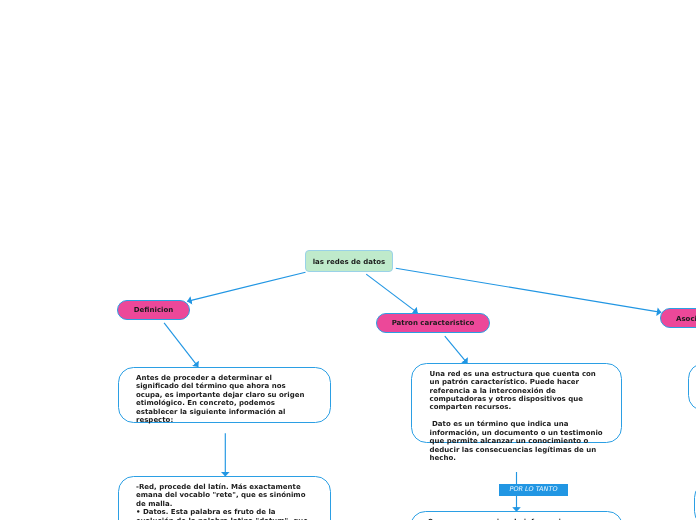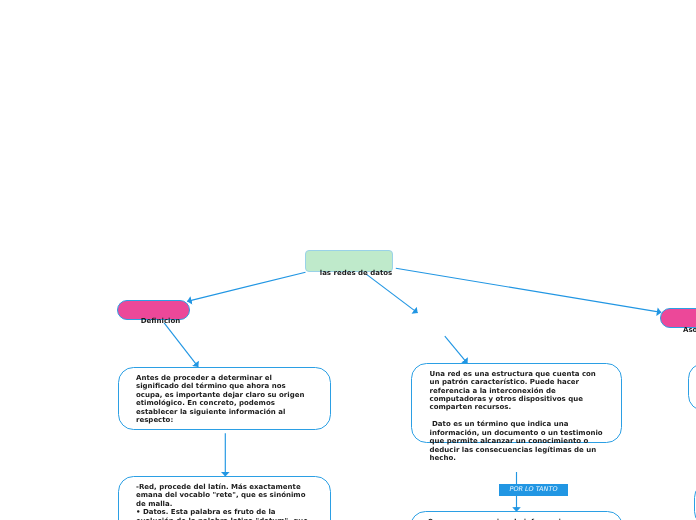--- a/index.html
+++ b/index.html
@@ -6,21 +6,21 @@
   body{width:696px;height:520px;background:#ffffff;overflow:hidden;
        font-family:"DejaVu Sans",sans-serif;-webkit-font-smoothing:antialiased;}
   #canvas{position:relative;width:696px;height:520px;background:#fff;}
   svg.edges{position:absolute;left:0;top:0;width:696px;height:520px;overflow:visible;}
   .node{position:absolute;box-sizing:border-box;}
   .root{background:#bfeacb;border:1px solid #9ad2e8;border-radius:4px;
         display:flex;align-items:center;justify-content:center;}
   .pill{background:#ec4899;border:1.2px solid #2b9fe4;border-radius:12px;
         display:flex;align-items:center;justify-content:center;}
   .note{background:#fff;border:1.2px solid #2b9fe4;border-radius:15.5px;box-sizing:border-box;}
-  .label{font-weight:bold;color:#1c1c1c;font-size:7px;line-height:7px;white-space:nowrap;position:relative;top:12px;padding-left:14px;}
+  .label{font-weight:bold;color:#1c1c1c;font-size:7px;line-height:7px;white-space:nowrap;position:relative;top:1px;}
   .note-text{font-weight:bold;color:#1c1c1c;font-size:7px;line-height:8.45px;
              white-space:pre-wrap;width:172px;}
   .conn-label{position:absolute;background:#2196e3;color:#eaf6fd;
         font-size:6.5px;line-height:11.8px;text-align:center;box-sizing:border-box;
         font-family:"DejaVu Sans",sans-serif;}
 </style>
 </head>
 <body>
 
 <div id="canvas">
@@ -43,26 +43,29 @@
   </svg>
 
   <div class="node root" style="left:305px;top:250px;width:88px;height:22px;">
     <span class="label">las redes de datos</span>
   </div>
 
   <div class="node pill" style="left:117px;top:299.6px;width:73px;height:20.3px;">
     <span class="label">Definicion</span>
   </div>
 
+  <div class="node pill" style="left:376px;top:312.7px;width:114px;height:20.3px;">
+    <span class="label">Patron caracteristico</span>
+  </div>
 
   <div class="node pill" style="left:659.5px;top:308.4px;width:75px;height:19.4px;">
     <span class="label">Asociacion</span>
   </div>
 
-  <div class="node note" style="left:118px;top:367px;width:213px;height:63px;padding:6px 0 17px 17px;">
+  <div class="node note" style="left:118px;top:367px;width:213px;height:56px;padding:6px 0 17px 17px;">
     <div class="note-text">Antes de proceder a determinar el significado del término que ahora nos ocupa, es importante dejar claro su origen etimológico. En concreto, podemos establecer la siguiente información al respecto:</div>
   </div>
 
   <div class="node note" style="left:118px;top:476px;width:213px;height:63px;padding:6px 0 0 17px;">
     <div class="note-text" style="width:176px">-Red, procede del latín. Más exactamente emana del vocablo "rete", que es sinónimo de malla.
 • Datos. Esta palabra es fruto de la evolución de la palabra latina "datum", que</div>
   </div>
 
   <div class="node note" style="left:411px;top:362.8px;width:211px;height:80px;padding:5.8px 0 0 17.6px;">
     <div class="note-text" style="width:178px">Una red es una estructura que cuenta con un patrón característico. Puede hacer referencia a la interconexión de computadoras y otros dispositivos que comparten recursos.

